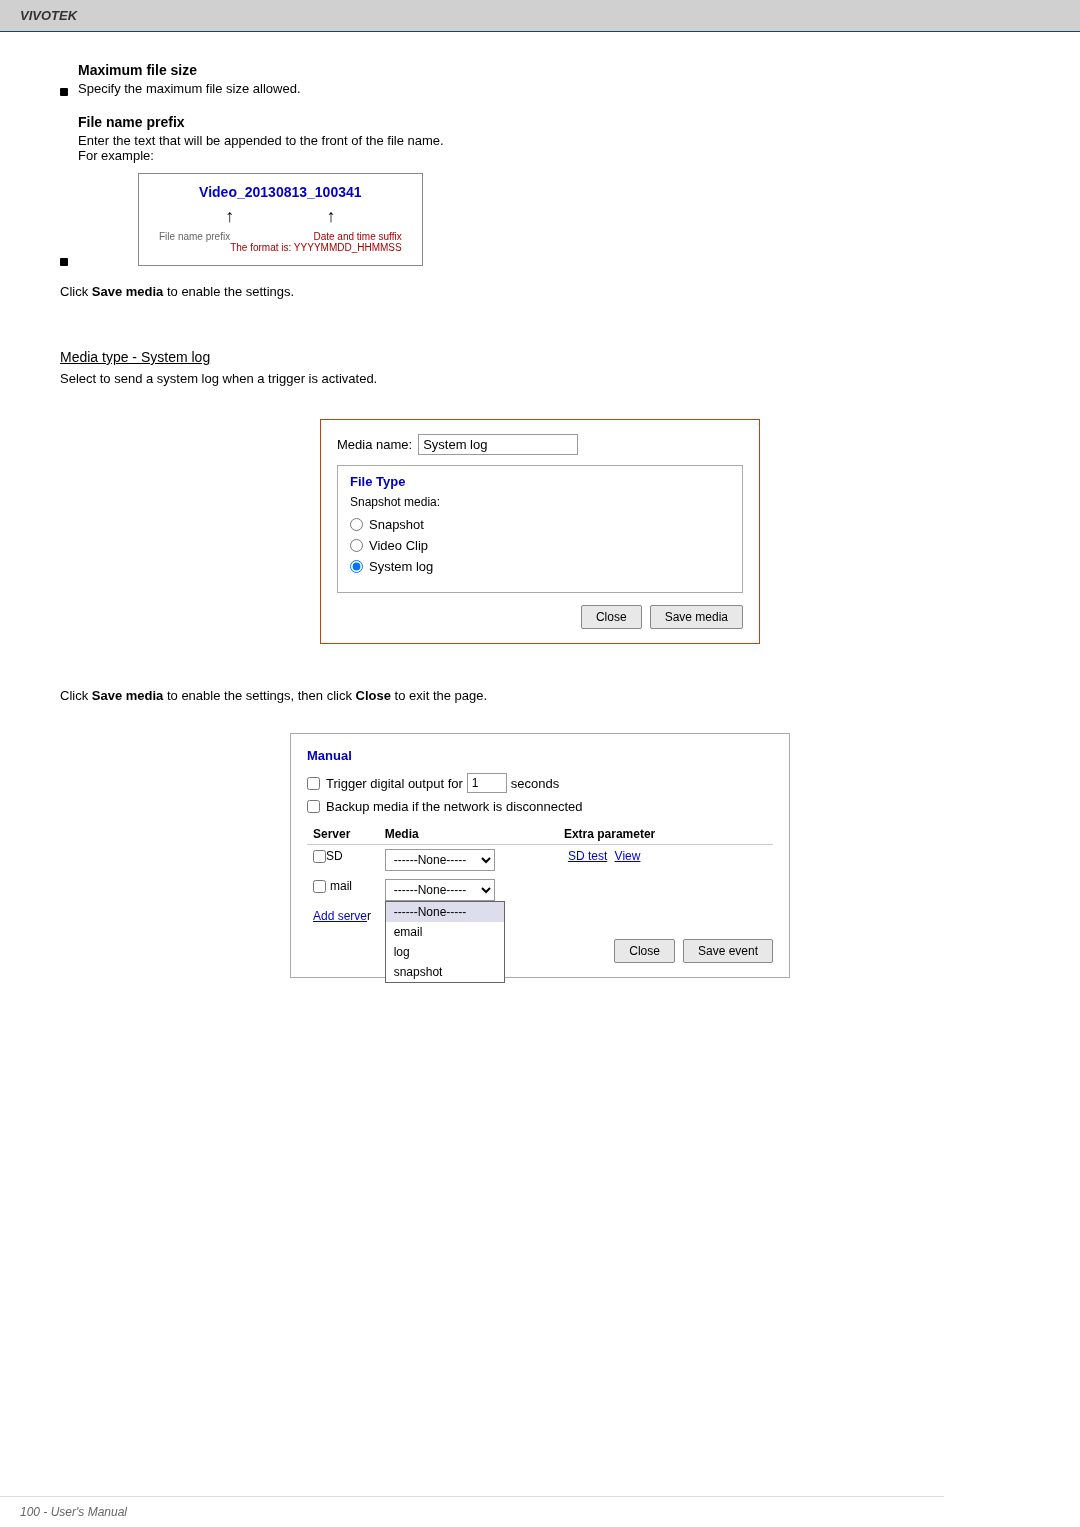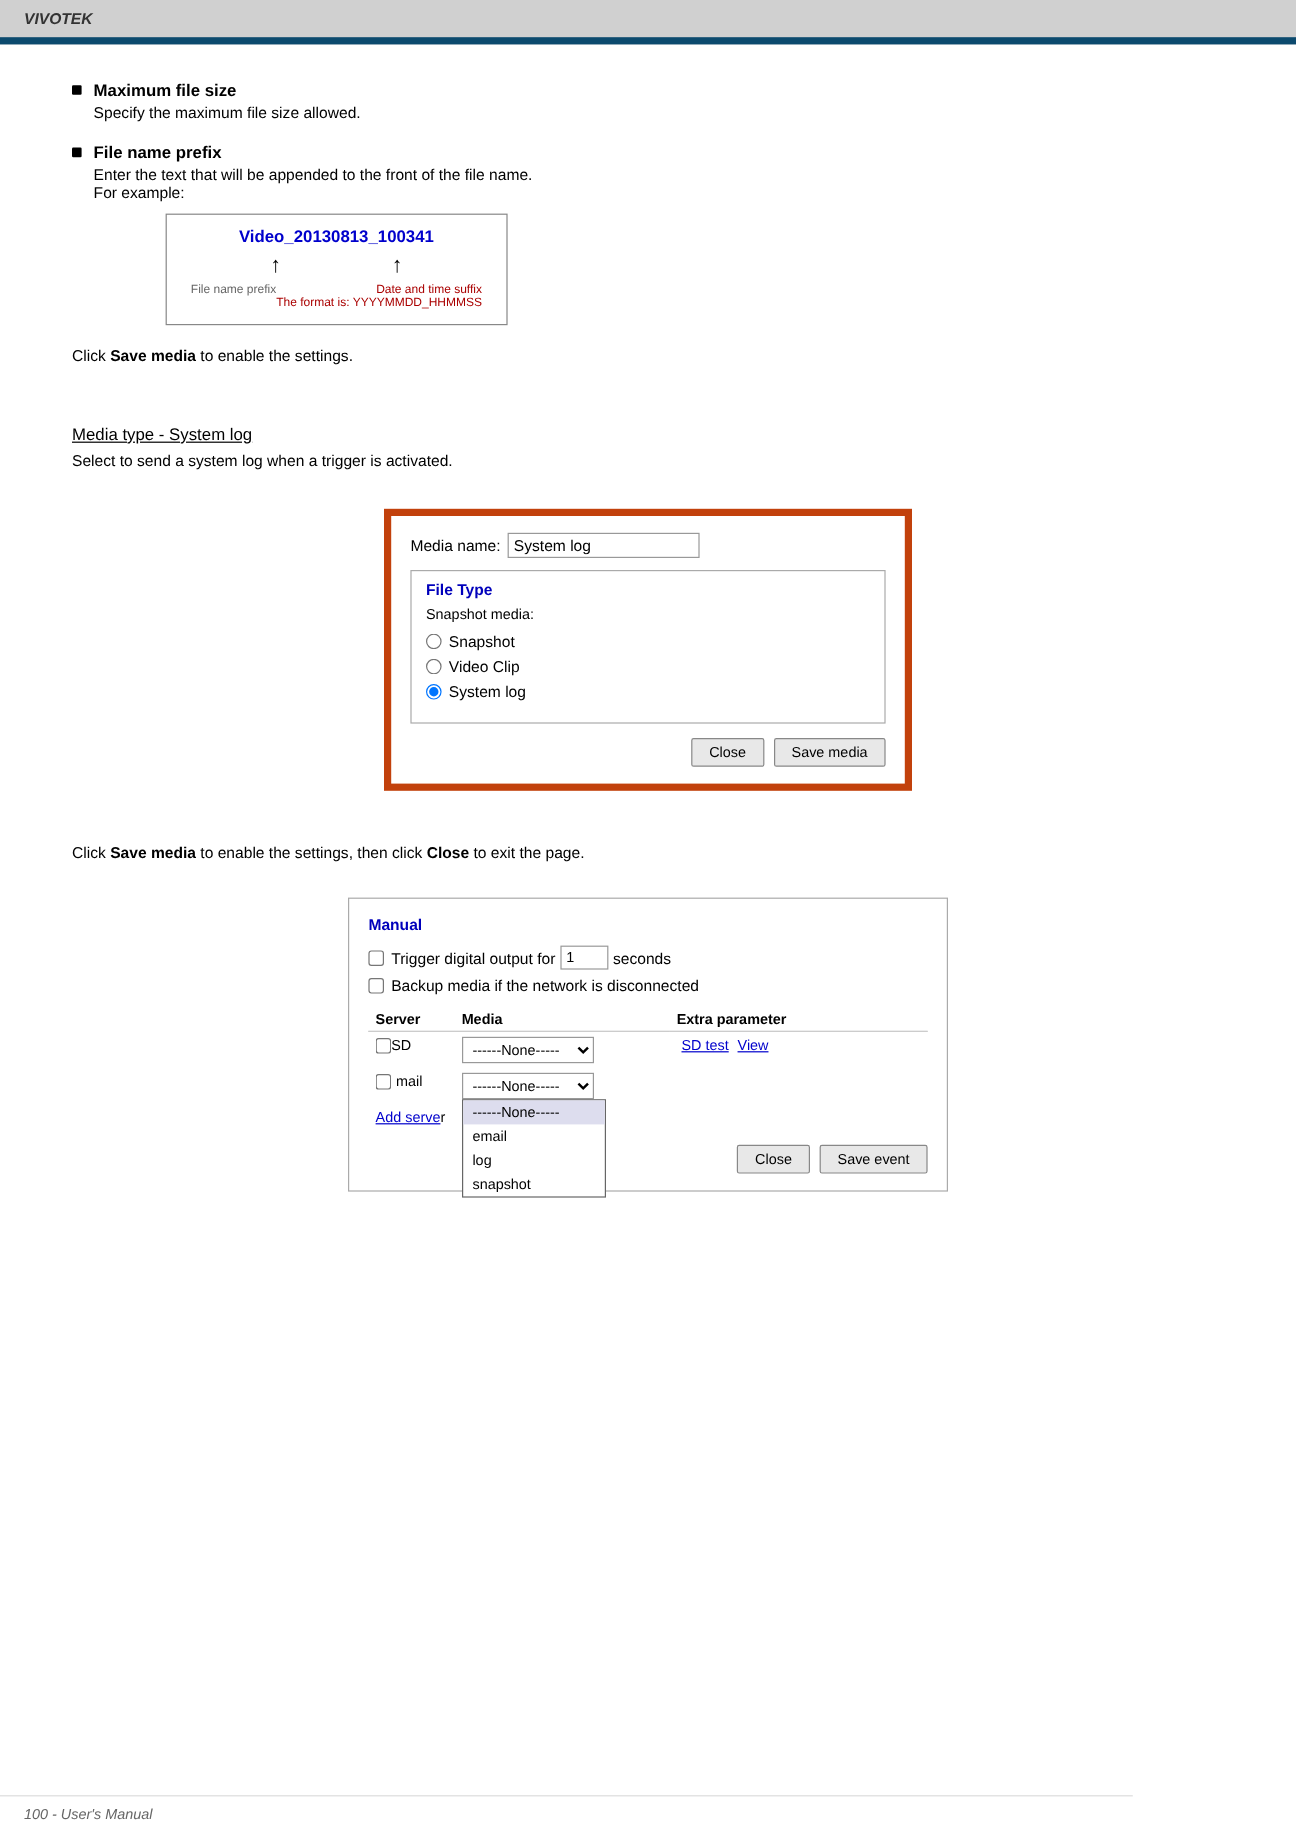--- a/index.html
+++ b/index.html
@@ -9,38 +9,38 @@
       background: #fff;
       color: #000;
       width: 1080px;
       min-height: 1527px;
     }
 
     
     .header {
       background: #d0d0d0;
       padding: 8px 20px;
-      border-bottom: 6px solid #0c4a6e;
+      border-bottom: 1px solid #0c4a6e;
     }
     .header-brand {
       font-style: italic;
       font-weight: bold;
       font-size: 13px;
       color: #333;
     }
 
     
     .content {
       padding: 30px 60px;
     }
 
     
     .bullet-item {
       display: flex;
-      align-items: flex-start;
+      align-items: flex-end;
       margin-bottom: 18px;
     }
     .bullet-square {
       width: 8px;
       height: 8px;
       background: #000;
       border-radius: 1px;
       margin-top: 4px;
       margin-right: 10px;
       flex-shrink: 0;
@@ -107,21 +107,21 @@
       font-weight: normal;
       margin-bottom: 6px;
     }
     .media-type-desc {
       font-size: 13px;
       margin-bottom: 33px;
     }
 
     
     .panel-box {
-      border: 6px solid #c2410c;
+      border: 1px solid #c2410c;
       background: #fff;
       margin: 0 auto;
       width: 440px;
       padding: 14px 16px 14px 16px;
       margin-bottom: 24px;
     }
     .panel-row {
       display: flex;
       align-items: center;
       margin-bottom: 10px;

